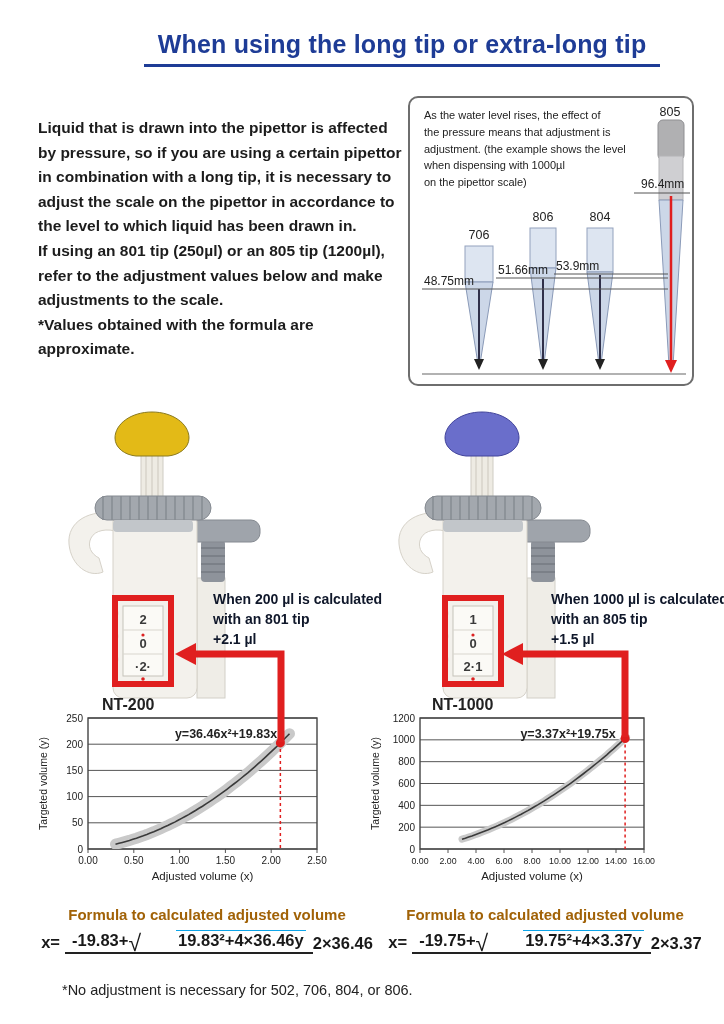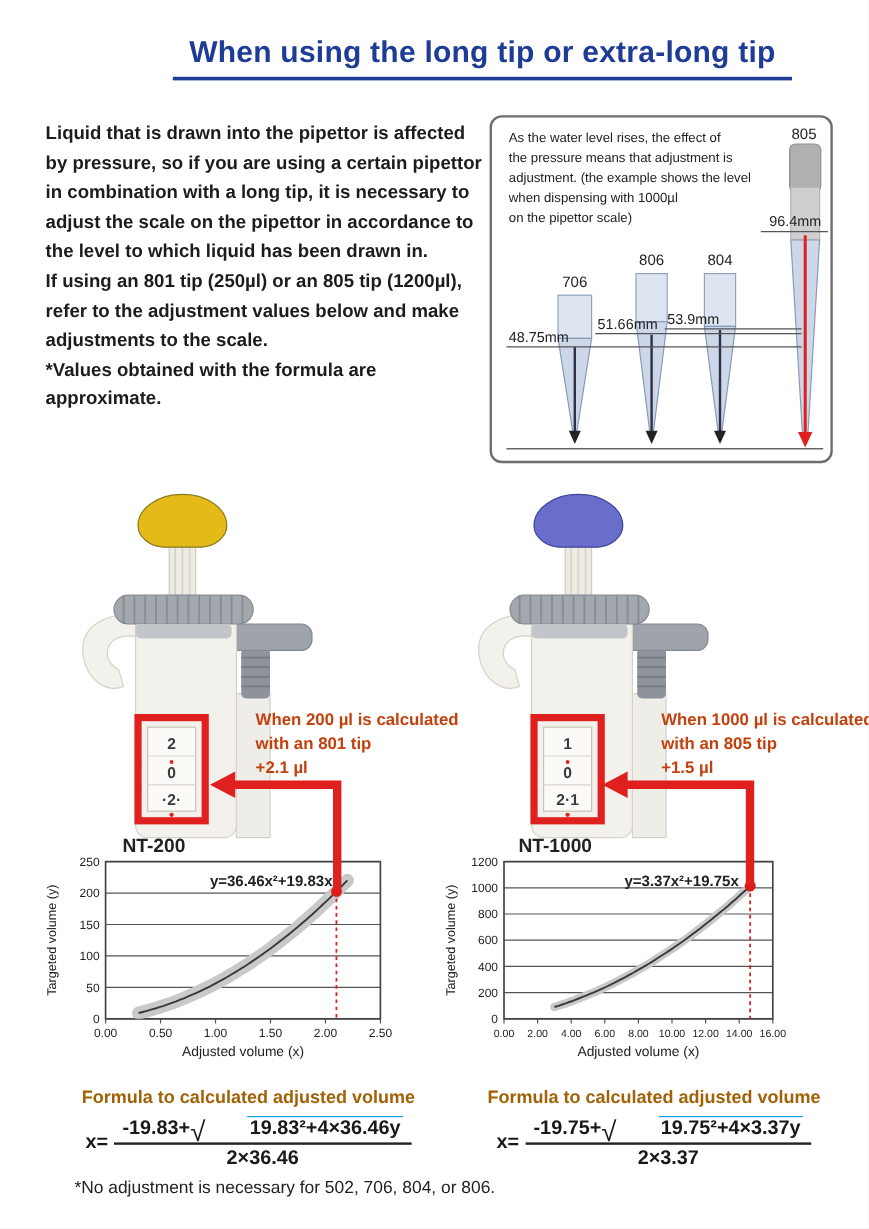--- a/index.html
+++ b/index.html
@@ -1,29 +1,29 @@
 <!DOCTYPE html>
 <html><head>
 <meta charset="utf-8">
 <style>
   html,body{margin:0;padding:0;background:#e8e8e8;font-family:"Liberation Sans",sans-serif;}
   #page{position:relative;width:724px;height:1024px;background:#ffffff;margin:0 auto;overflow:hidden;}
   .title-wrap{position:absolute;left:0;top:30px;width:724px;text-align:center;padding-left:40px;}
   .title{display:inline-block;font-size:25px;font-weight:bold;color:#1e3c96;border-bottom:3px solid #1e3c96;padding:0 14px 5px 14px;letter-spacing:.2px;}
-  .intro{position:absolute;left:38px;top:100px;width:366px;font-size:15.5px;font-weight:bold;color:#1c1c1c;line-height:24.6px;}
+  .intro{position:absolute;left:38px;top:116px;width:366px;font-size:15.5px;font-weight:bold;color:#1c1c1c;line-height:24.6px;}
   .info-box{position:absolute;left:408px;top:96px;width:286px;height:290px;border:2px solid #6e6e6e;border-radius:10px;box-sizing:border-box;background:#fff;}
   .box-text{position:absolute;left:14px;top:9px;width:232px;font-size:11px;line-height:16.8px;color:#222;}
   .tips-svg{position:absolute;left:0;top:0;}
   .pipette{position:absolute;}
-  .callout{position:absolute;font-size:14px;font-weight:bold;color:#c2410c;line-height:20px;}
+  .callout{position:absolute;font-size:14px;font-weight:bold;color:#0f172a;line-height:20px;}
   .connector{position:absolute;z-index:6;}
   .chart{position:absolute;z-index:4;}
   .formula-head{position:absolute;font-size:15px;font-weight:bold;color:#a16207;text-align:center;}
   .formula{position:absolute;display:flex;justify-content:center;align-items:center;gap:5px;font-size:16.5px;font-weight:600;color:#191919;}
-  .frac{display:inline-flex;flex-direction:column;align-items:center;}
+  .frac{display:inline-flex;flex-direction:row;align-items:center;}
   .frac .num{display:inline-flex;align-items:flex-end;border-bottom:2px solid #222;padding:0 7px 2px 7px;}
   .frac .den{padding-top:2px;}
   .sqrt{font-size:23px;line-height:14px;margin-right:-1px;font-weight:400;}
   .radicand{border-top:1px solid #0ea5e9;padding:0 2px;margin-left:36px;}
   .footnote{position:absolute;left:62px;top:982px;font-size:14.5px;color:#222;font-weight:400;}
 </style>
 </head>
 <body>
 
 <div id="page">

